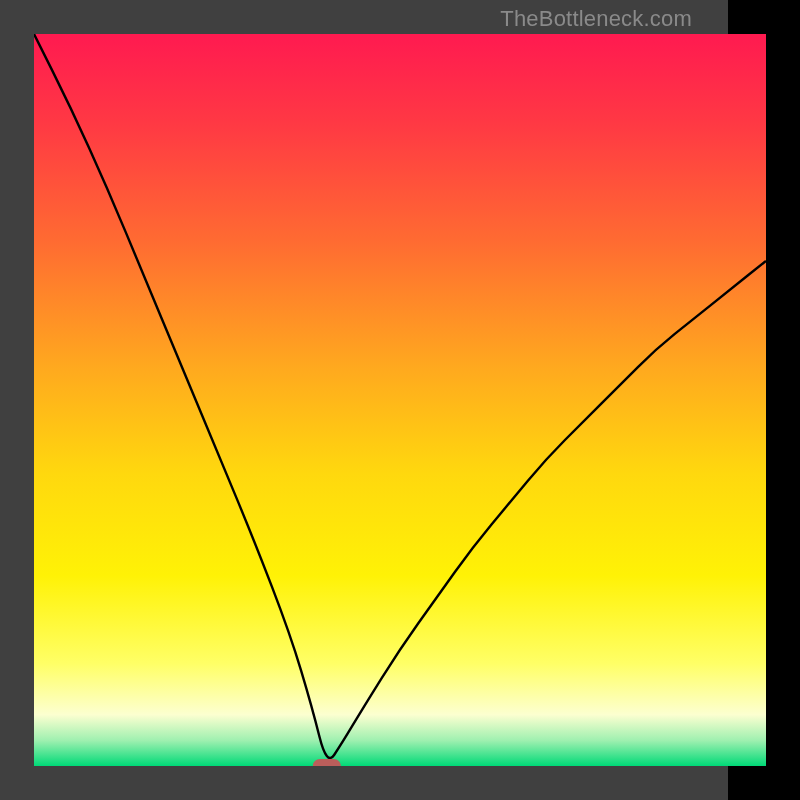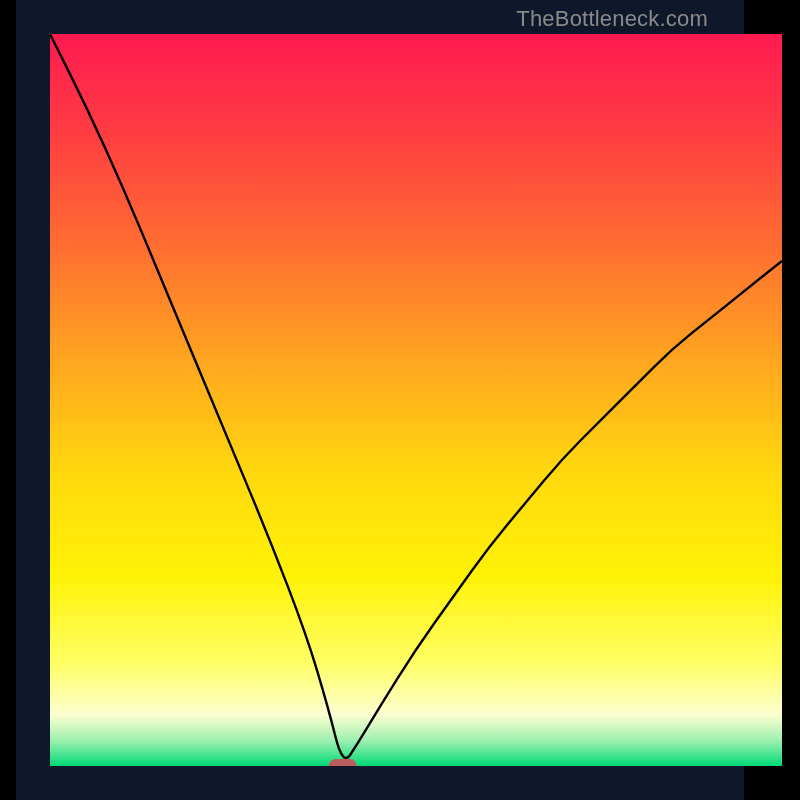--- a/index.html
+++ b/index.html
@@ -10,22 +10,21 @@
     overflow: hidden;
     background: #000;
     font-family: Arial, Helvetica, sans-serif;
   }
   .frame {
     position: absolute;
     top: 0;
     left: 0;
     width: 728px;
     height: 800px;
-    background: #0f172a;
-    margin-left: 16px;
+    background: #404040;
   }
   .plot {
     position: absolute;
     top: 34px;
     left: 34px;
     width: 732px;
     height: 732px;
     overflow: hidden;
   }
   .watermark {

